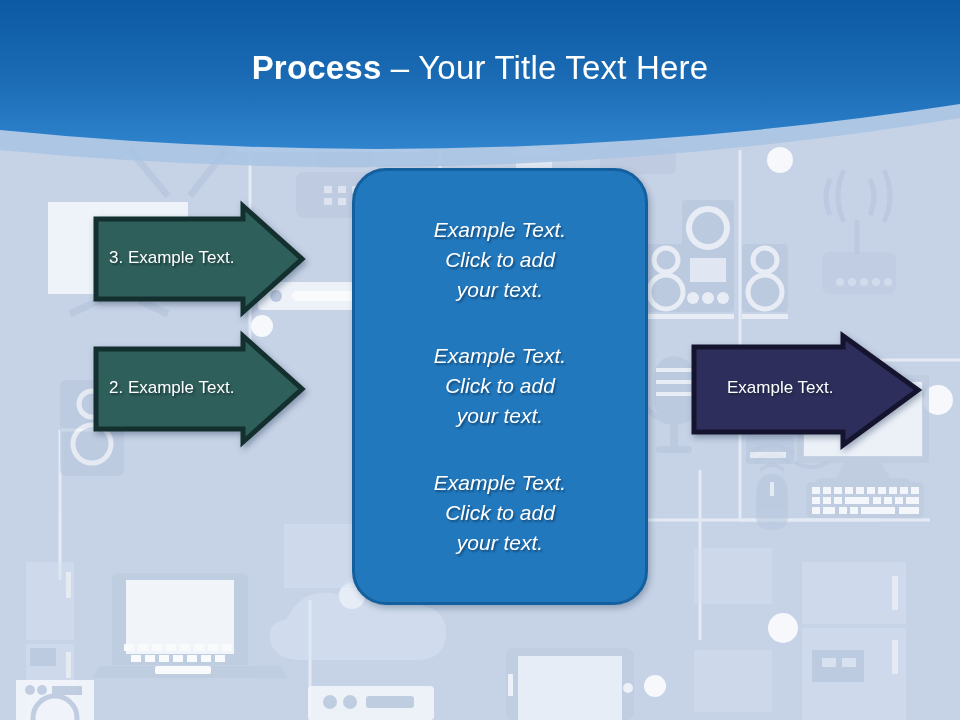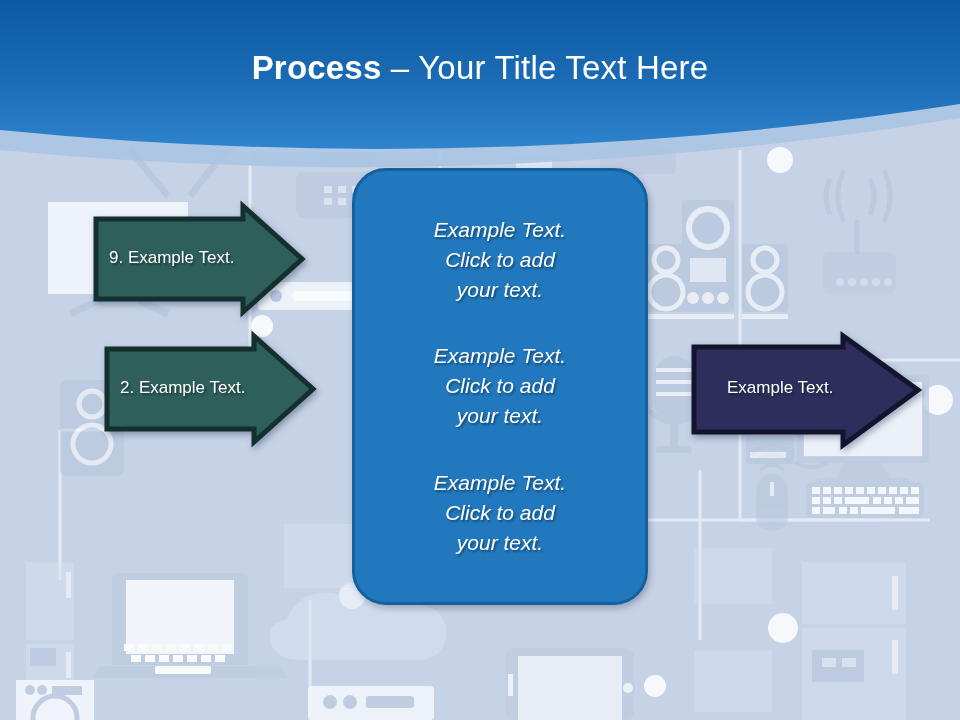--- a/index.html
+++ b/index.html
@@ -98,21 +98,21 @@
     color: #ffffff;
     font-size: 17px;
     line-height: 20px;
     white-space: nowrap;
     text-shadow: 1.5px 1.5px 2px rgba(10,35,40,0.6);
     pointer-events: none;
   }
 
   
   #arrow-step-1 { left: 93px;  top: 203px; }
-  #arrow-step-2 { left: 93px;  top: 333px; margin-left: 11px; }
+  #arrow-step-2 { left: 93px;  top: 333px; }
   #arrow-step-3 { left: 93px;  top: 463px; }
   #arrow-step-1 .arrow-label,
   #arrow-step-2 .arrow-label,
   #arrow-step-3 .arrow-label { left: 16px; top: 45px; }
 
   
   #arrow-outcome { left: 691px; top: 333px; }
   #arrow-outcome .arrow-label { left: 36px; top: 45px; }
 </style>
 </head>
@@ -395,21 +395,21 @@
 your text.</div>
     <div class="panel-text">Example Text.
 Click  to add
 your text.</div>
   </div>
 
   <div class="arrow" id="arrow-step-1">
     <svg width="212" height="112" viewBox="0 0 212 112" xmlns="http://www.w3.org/2000/svg">
       <path d="M3 16 H150 V3 L209 56 L150 109 V96 H3 Z" fill="#2f5f5b" stroke="#13302f" stroke-width="5" stroke-linejoin="miter"></path>
     </svg>
-    <span class="arrow-label">9. Example Text.</span>
+    <span class="arrow-label">3. Example Text.</span>
   </div>
 
   <div class="arrow" id="arrow-step-2">
     <svg width="212" height="112" viewBox="0 0 212 112" xmlns="http://www.w3.org/2000/svg">
       <path d="M3 16 H150 V3 L209 56 L150 109 V96 H3 Z" fill="#2f5f5b" stroke="#13302f" stroke-width="5" stroke-linejoin="miter"></path>
     </svg>
     <span class="arrow-label">2. Example Text.</span>
   </div>
 
 

